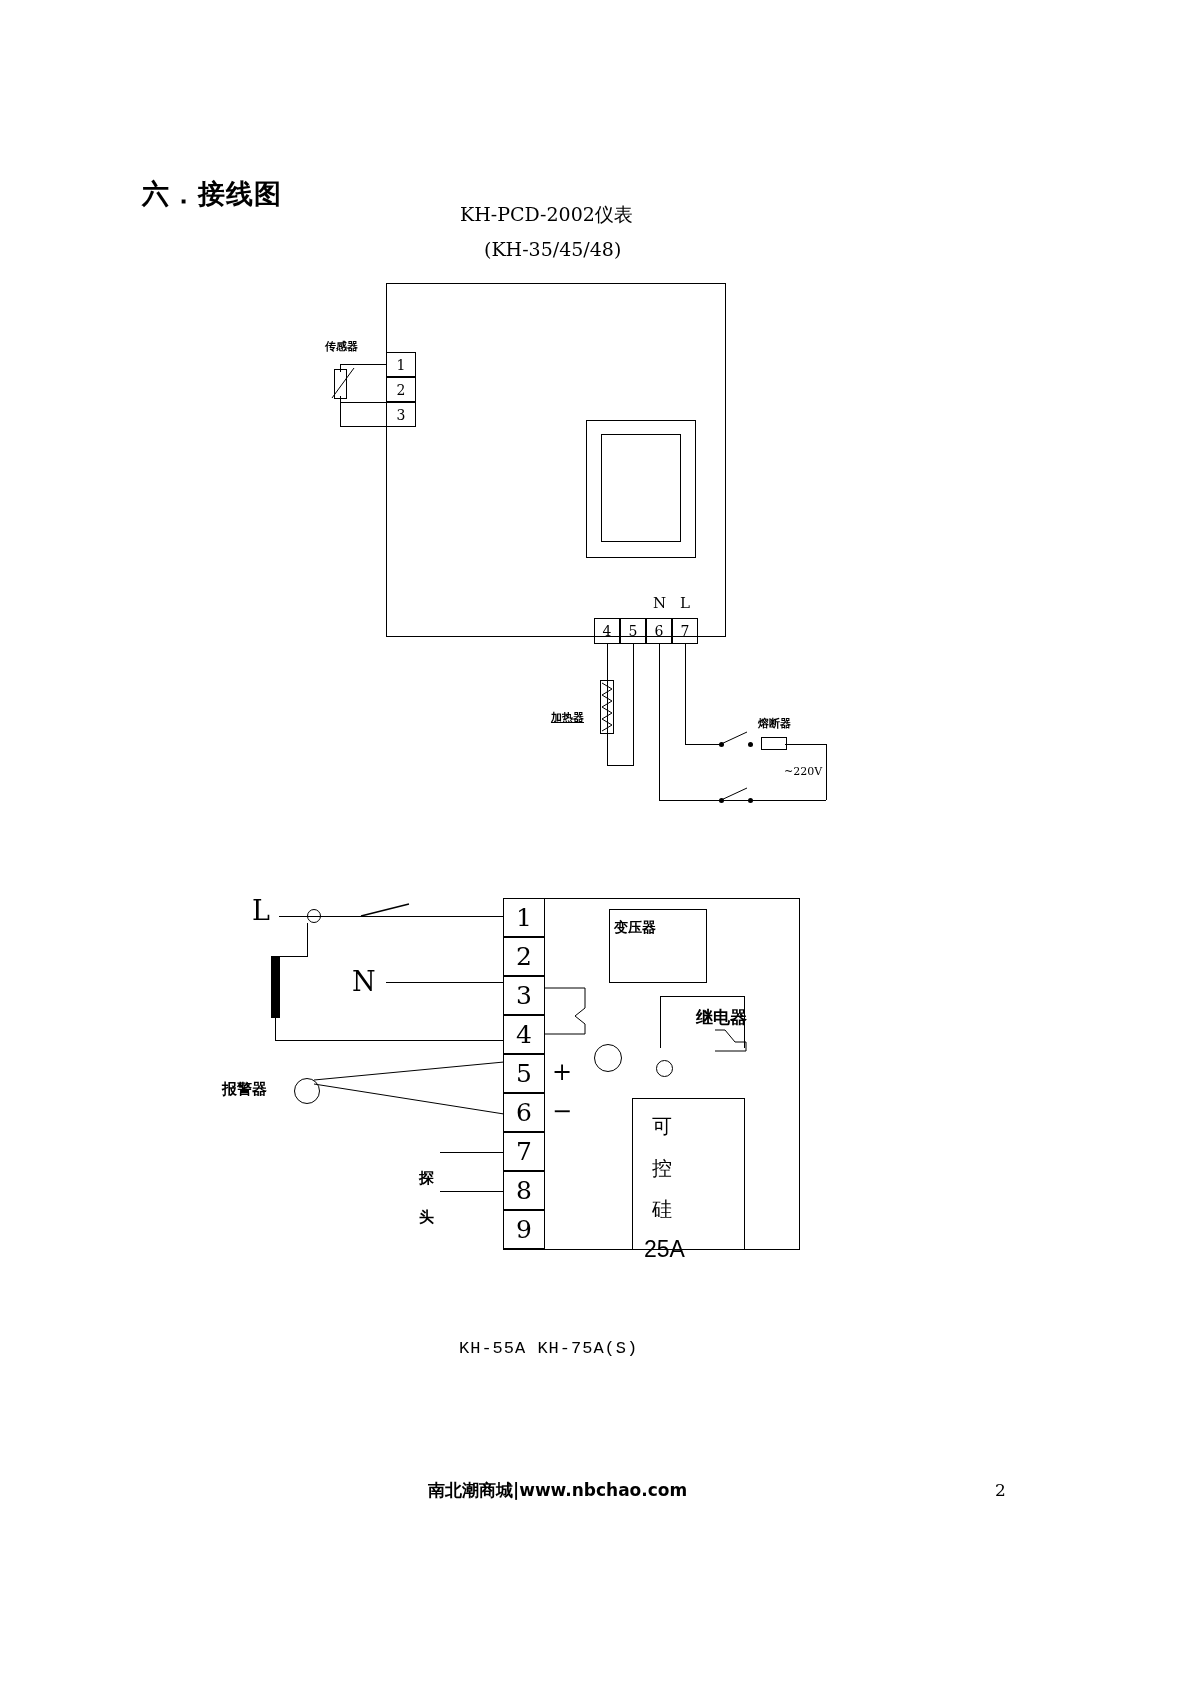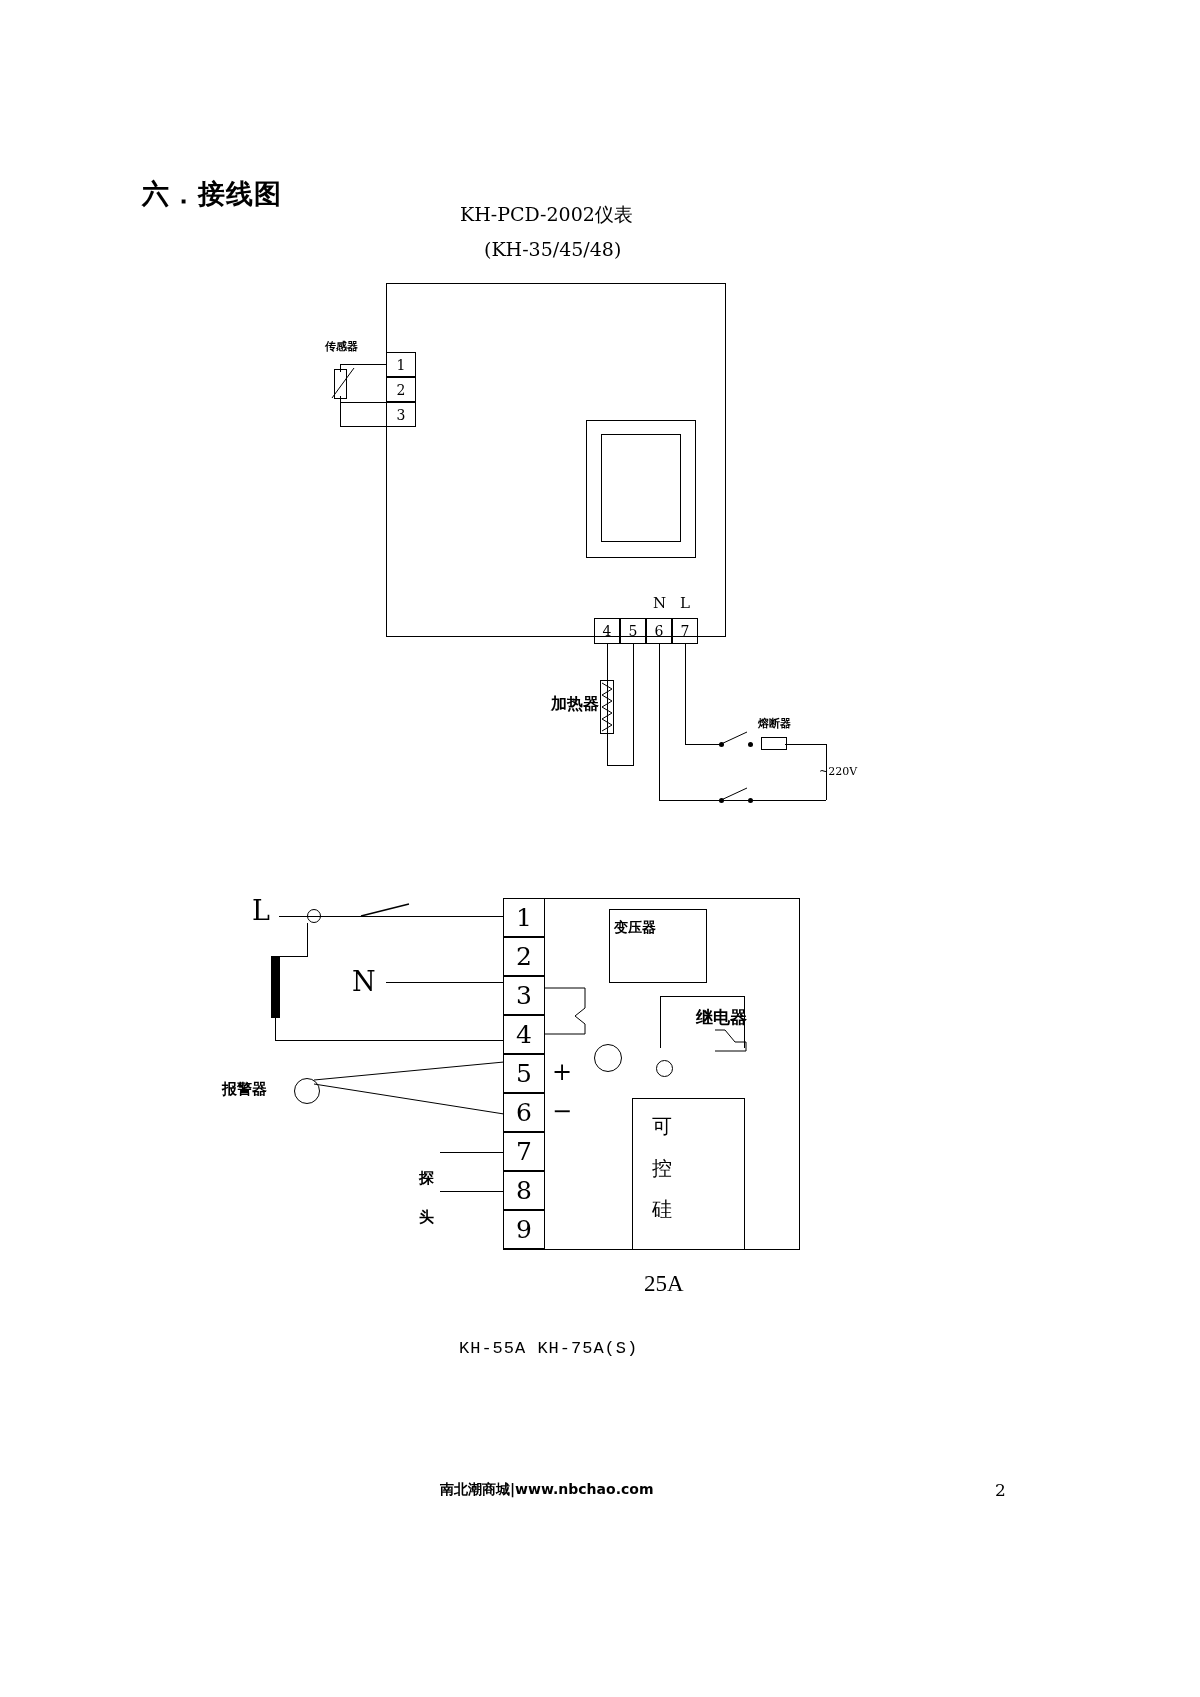--- a/index.html
+++ b/index.html
@@ -108,42 +108,42 @@
   #d1-term-6 { left: 646px; top: 618px; width: 26px; height: 26px; }
   #d1-term-7 { left: 672px; top: 618px; width: 26px; height: 26px; }
   #d1-nl-n { left: 653px; top: 596px; font-size: 15px; font-family:"DejaVu Serif",serif;}
   #d1-nl-l { left: 680px; top: 596px; font-size: 15px; font-family:"DejaVu Serif",serif;}
 
   
   #d1-h-v4 { left: 607px; top: 644px; height: 121px; }
   #d1-h-v5 { left: 633px; top: 644px; height: 121px; }
   #d1-h-bot { left: 607px; top: 765px; width: 27px; }
   #d1-heater-box { left: 600px; top: 680px; width: 14px; height: 54px; }
-  #d1-heater-label { left: 551px; top: 696px; font-size: 16px; }
+  #d1-heater-label { left: 551px; top: 712px; font-size: 11px; text-decoration: underline; }
 
   
   #d1-v6 { left: 659px; top: 644px; height: 156px; }
   #d1-v7 { left: 685px; top: 644px; height: 100px; }
   #d1-h6-bot { left: 659px; top: 800px; width: 167px; }
   #d1-h7-mid { left: 685px; top: 744px; width: 36px; }
   #d1-fuse-wire-r { left: 785px; top: 744px; width: 41px; }
   #d1-fuse-box { left: 761px; top: 737px; width: 26px; height: 13px; }
   #d1-fuse-label { left: 758px; top: 718px; font-size: 11px; }
   #d1-sw-top-line {
     position: absolute; left: 718px; top: 731px; width: 30px; height: 15px;
   }
   #d1-dot-a { left: 719px; top: 742px; }
   #d1-dot-b { left: 748px; top: 742px; }
   #d1-dot-c { left: 719px; top: 798px; }
   #d1-dot-d { left: 748px; top: 798px; }
   #d1-sw-bot-line {
     position: absolute; left: 718px; top: 787px; width: 30px; height: 15px;
   }
   #d1-v-right { left: 826px; top: 744px; height: 56px; }
-  #d1-220-label { left: 819px; top: 766px; font-size: 11px; font-family:"DejaVu Serif",serif; }
+  #d1-220-label { left: 784px; top: 766px; font-size: 11px; font-family:"DejaVu Serif",serif; }
 
   
   #d2-panel { left: 503px; top: 898px; width: 297px; height: 352px; }
   .d2-term {
     position: absolute;
     left: 503px;
     width: 42px;
     height: 39px;
     border: 1px solid #000;
     box-sizing: border-box;
@@ -210,26 +210,26 @@
   #d2-scr-box { left: 632px; top: 1098px; width: 113px; height: 152px; }
   .scr-char {
     position: absolute;
     left: 652px;
     font-size: 20px;
     font-family: "DejaVu Sans", sans-serif;
   }
   #d2-scr-c1 { top: 1113px; }
   #d2-scr-c2 { top: 1155px; }
   #d2-scr-c3 { top: 1196px; }
-  #d2-scr-amp { left: 644px; top: 1272px; font-size: 23px; font-family:Liberation Serif, serif; }
+  #d2-scr-amp { left: 644px; top: 1238px; font-size: 23px; font-family:Liberation Sans, sans-serif; }
 
   #d2-caption { left: 459px; top: 1340px; font-size: 17px; font-family:Liberation Mono, monospace; letter-spacing:1px;}
 
   
-  #footer-text { left: 440px; top: 1482px; font-size: 14px; }
+  #footer-text { left: 428px; top: 1482px; font-size: 17px; }
   #footer-page { left: 995px; top: 1482px; font-size: 17px; font-family:"DejaVu Serif",serif; }
 
   svg { display: block; overflow: visible; }
 </style>
 </head>
 <body>
 
 <div class="page">
 
   <div class="lbl cn" id="section-heading">六．接线图</div>

